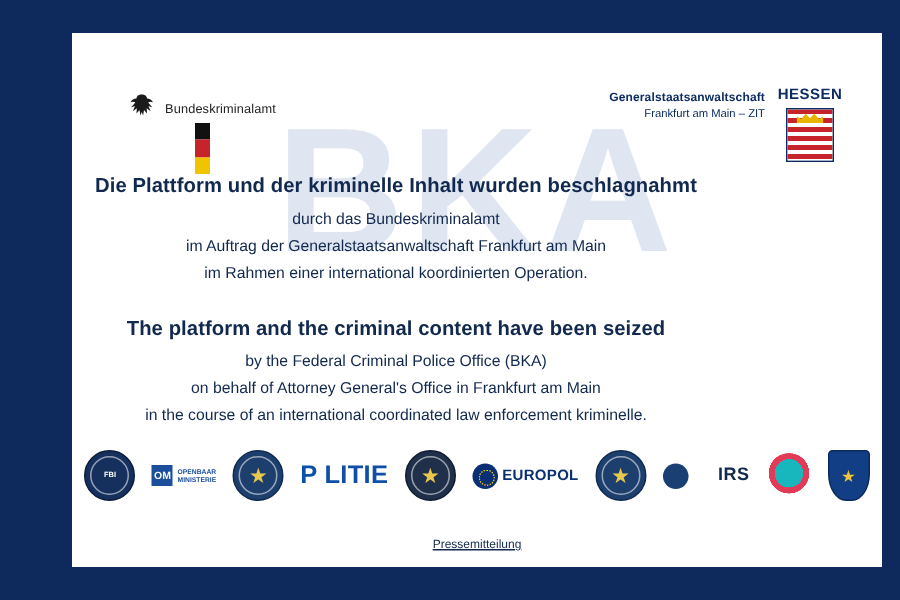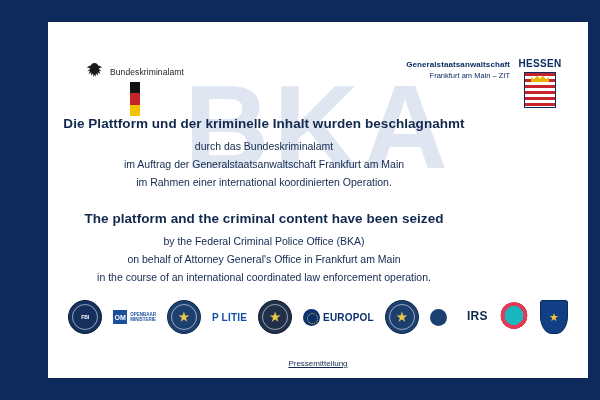--- a/index.html
+++ b/index.html
@@ -226,21 +226,21 @@
     color: #fff; font-size: 7px; font-weight: bold;
   }
   .bm-logo .txt {
     font-size: 4.5px;
     color: #1b4f9c;
     font-weight: bold;
     line-height: 1.15;
     text-align: left;
   }
   .politie {
-    font-size: 10px;
+    font-size: 17px;
     color: #0f4fa8;
     font-weight: bold;
     letter-spacing: .2px;
     display: flex;
     align-items: center;
     gap: 2px;
     justify-content: flex-end;
   }
   .europol {
     display: flex; align-items: center; gap: 3px;
@@ -341,21 +341,21 @@
       <p class="headline">Die Plattform und der kriminelle Inhalt wurden beschlagnahmt</p>
       <p class="subline">durch das Bundeskriminalamt</p>
       <p class="subline">im Auftrag der Generalstaatsanwaltschaft Frankfurt am Main</p>
       <p class="subline">im Rahmen einer international koordinierten Operation.</p>
 
       <div class="block-gap"></div>
 
       <p class="headline">The platform and the criminal content have been seized</p>
       <p class="subline">by the Federal Criminal Police Office (BKA)</p>
       <p class="subline">on behalf of Attorney General's Office in Frankfurt am Main</p>
-      <p class="subline">in the course of an international coordinated law enforcement operation.</p>
+      <p class="subline">in the course of an international coordinated law enforcement kriminelle.</p>
     </div>
 
     <div class="logos">
 
       <div class="logo">
         <div class="seal fbi">
           <span class="ring"></span>
           <span>FBI</span>
         </div>
       </div>

